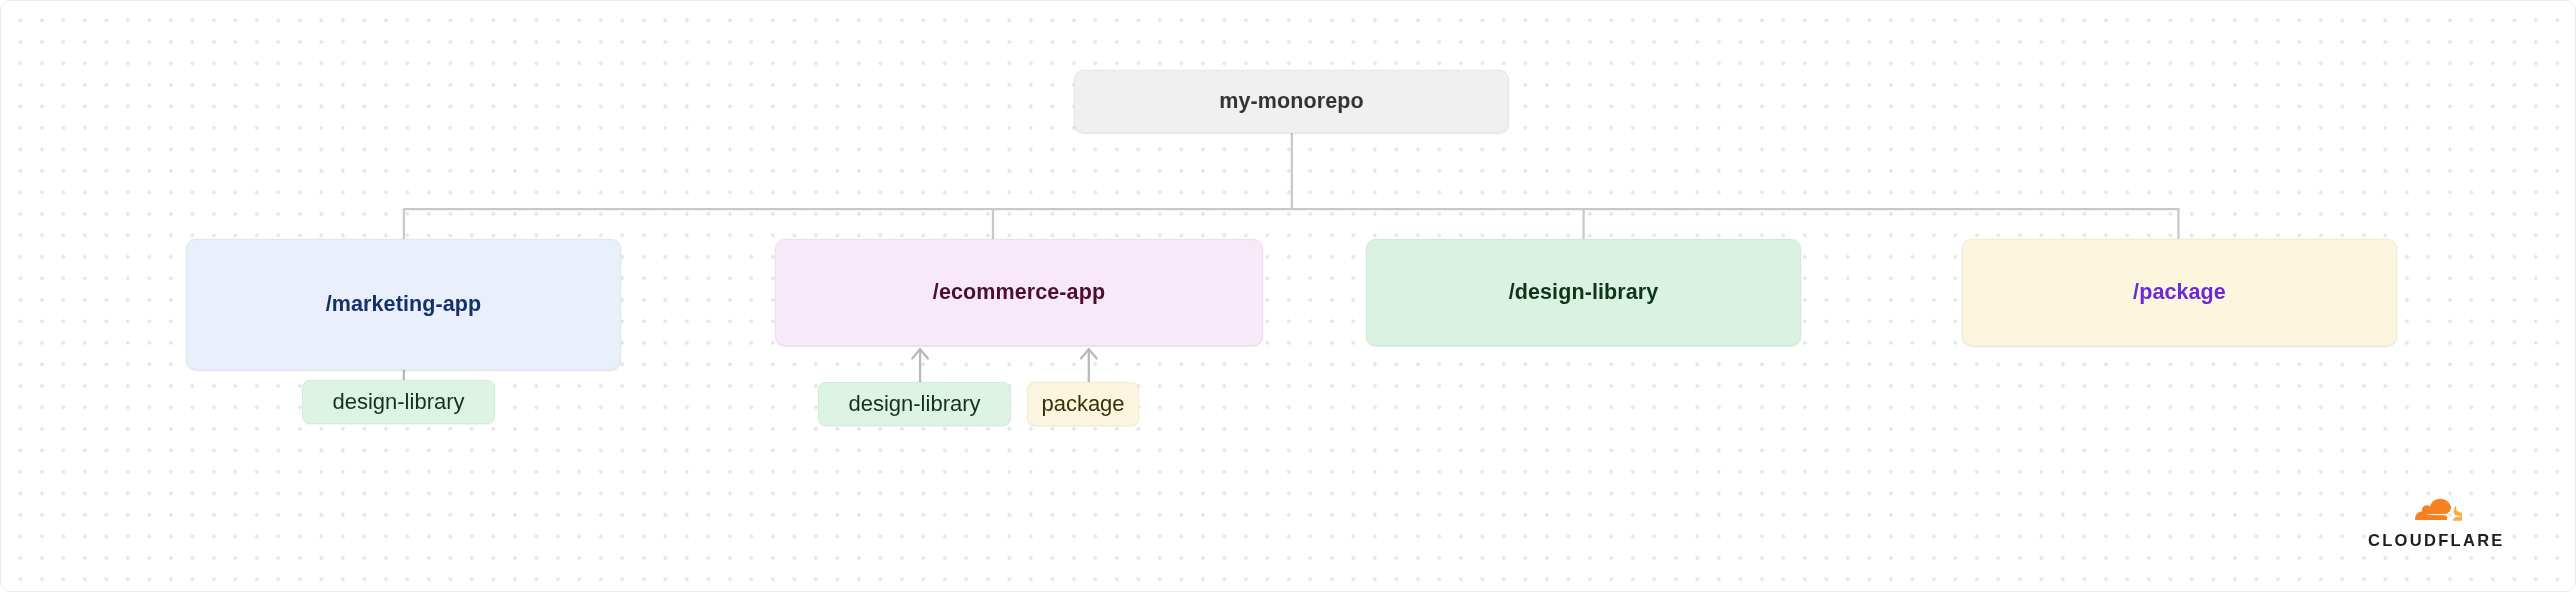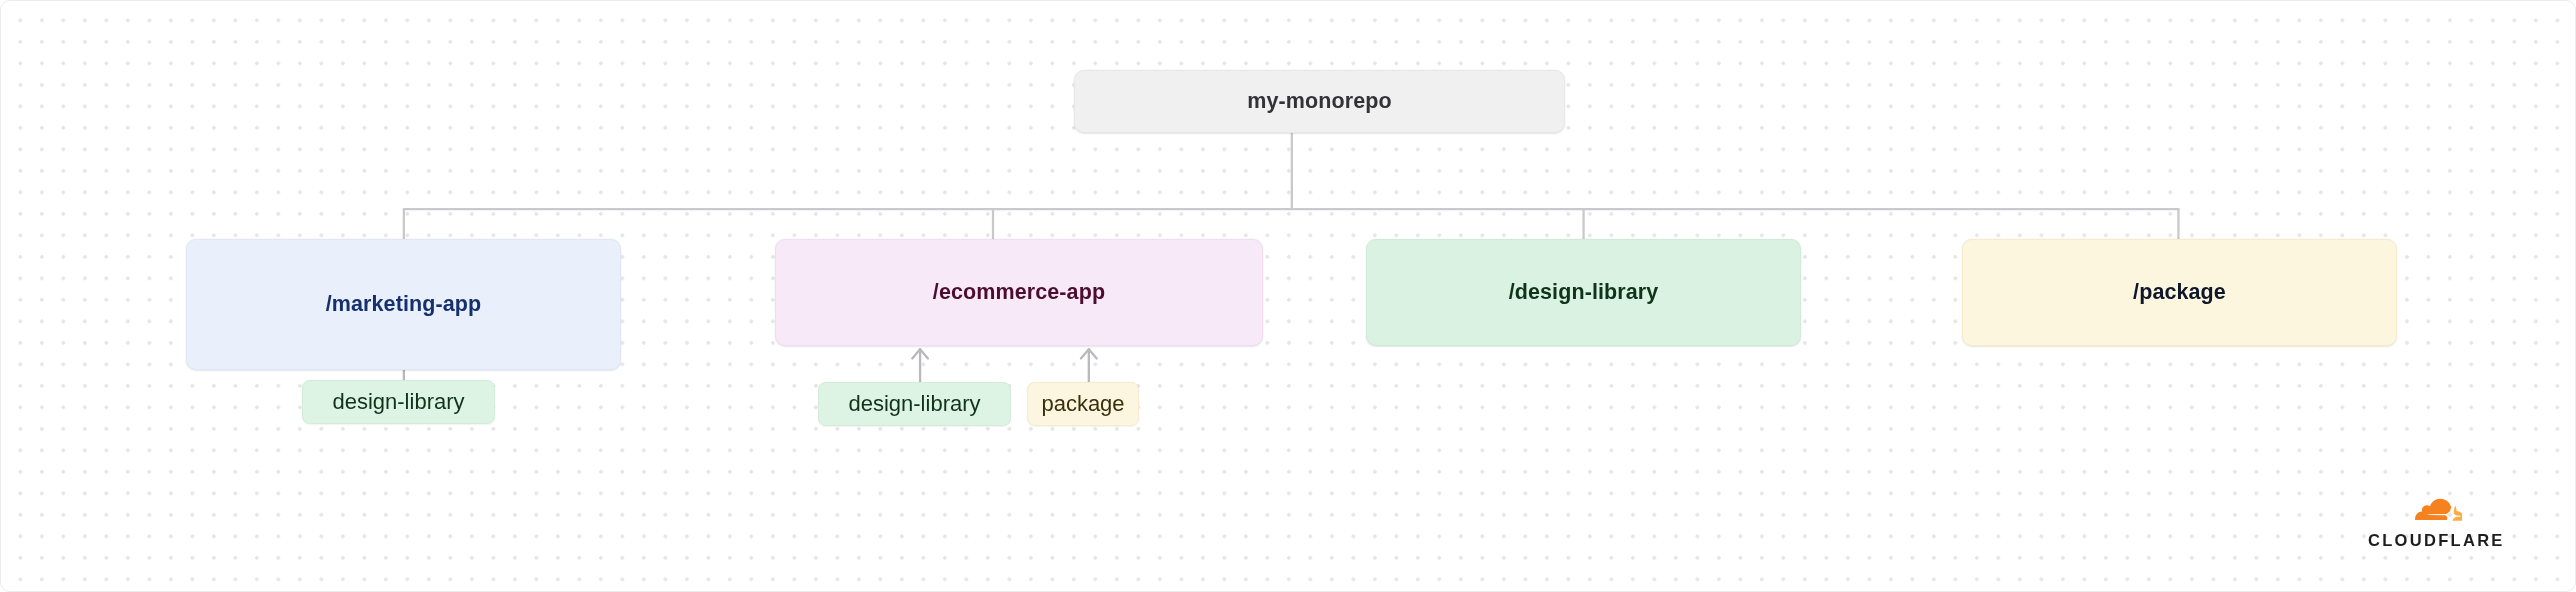--- a/index.html
+++ b/index.html
@@ -73,21 +73,21 @@
   .node.green {
     background: #d9f2e1;
     border: 0.7px solid #cdebd7;
   }
   .node.green .node-label { color: #10331c; }
 
   .node.cream {
     background: #fdf6df;
     border: 0.7px solid #f6eccd;
   }
-  .node.cream .node-label { color: #0f172a; }
+  .node.cream .node-label { color: #6d28d9; }
 
   
   .chip {
     position: absolute;
     display: flex;
     align-items: center;
     justify-content: center;
     border-radius: 7.9px;
     box-sizing: border-box;
     box-shadow: 0 0.7px 1.4px rgba(16, 24, 40, 0.05);
@@ -146,21 +146,21 @@
       <path d="M 551 500 L 562 487 L 573 500"></path>
 
       <path d="M 1284 533 L 1284 487"></path>
       <path d="M 1273 500 L 1284 487 L 1295 500"></path>
 
       <path d="M 1520 533 L 1520 487"></path>
       <path d="M 1509 500 L 1520 487 L 1531 500"></path>
     </g>
   </svg>
 
-  <div class="node root" style="left:1073px; top:69px; width:491px; height:63px;">
+  <div class="node root" style="left:1073px; top:69px; width:435px; height:63px;">
     <span class="node-label">my-monorepo</span>
   </div>
 
   <div class="node blue" style="left:185px; top:238px; width:435px; height:131px;">
     <span class="node-label">/marketing-app</span>
   </div>
 
   <div class="node pink" style="left:774px; top:238px; width:488px; height:107px;">
     <span class="node-label">/ecommerce-app</span>
   </div>

